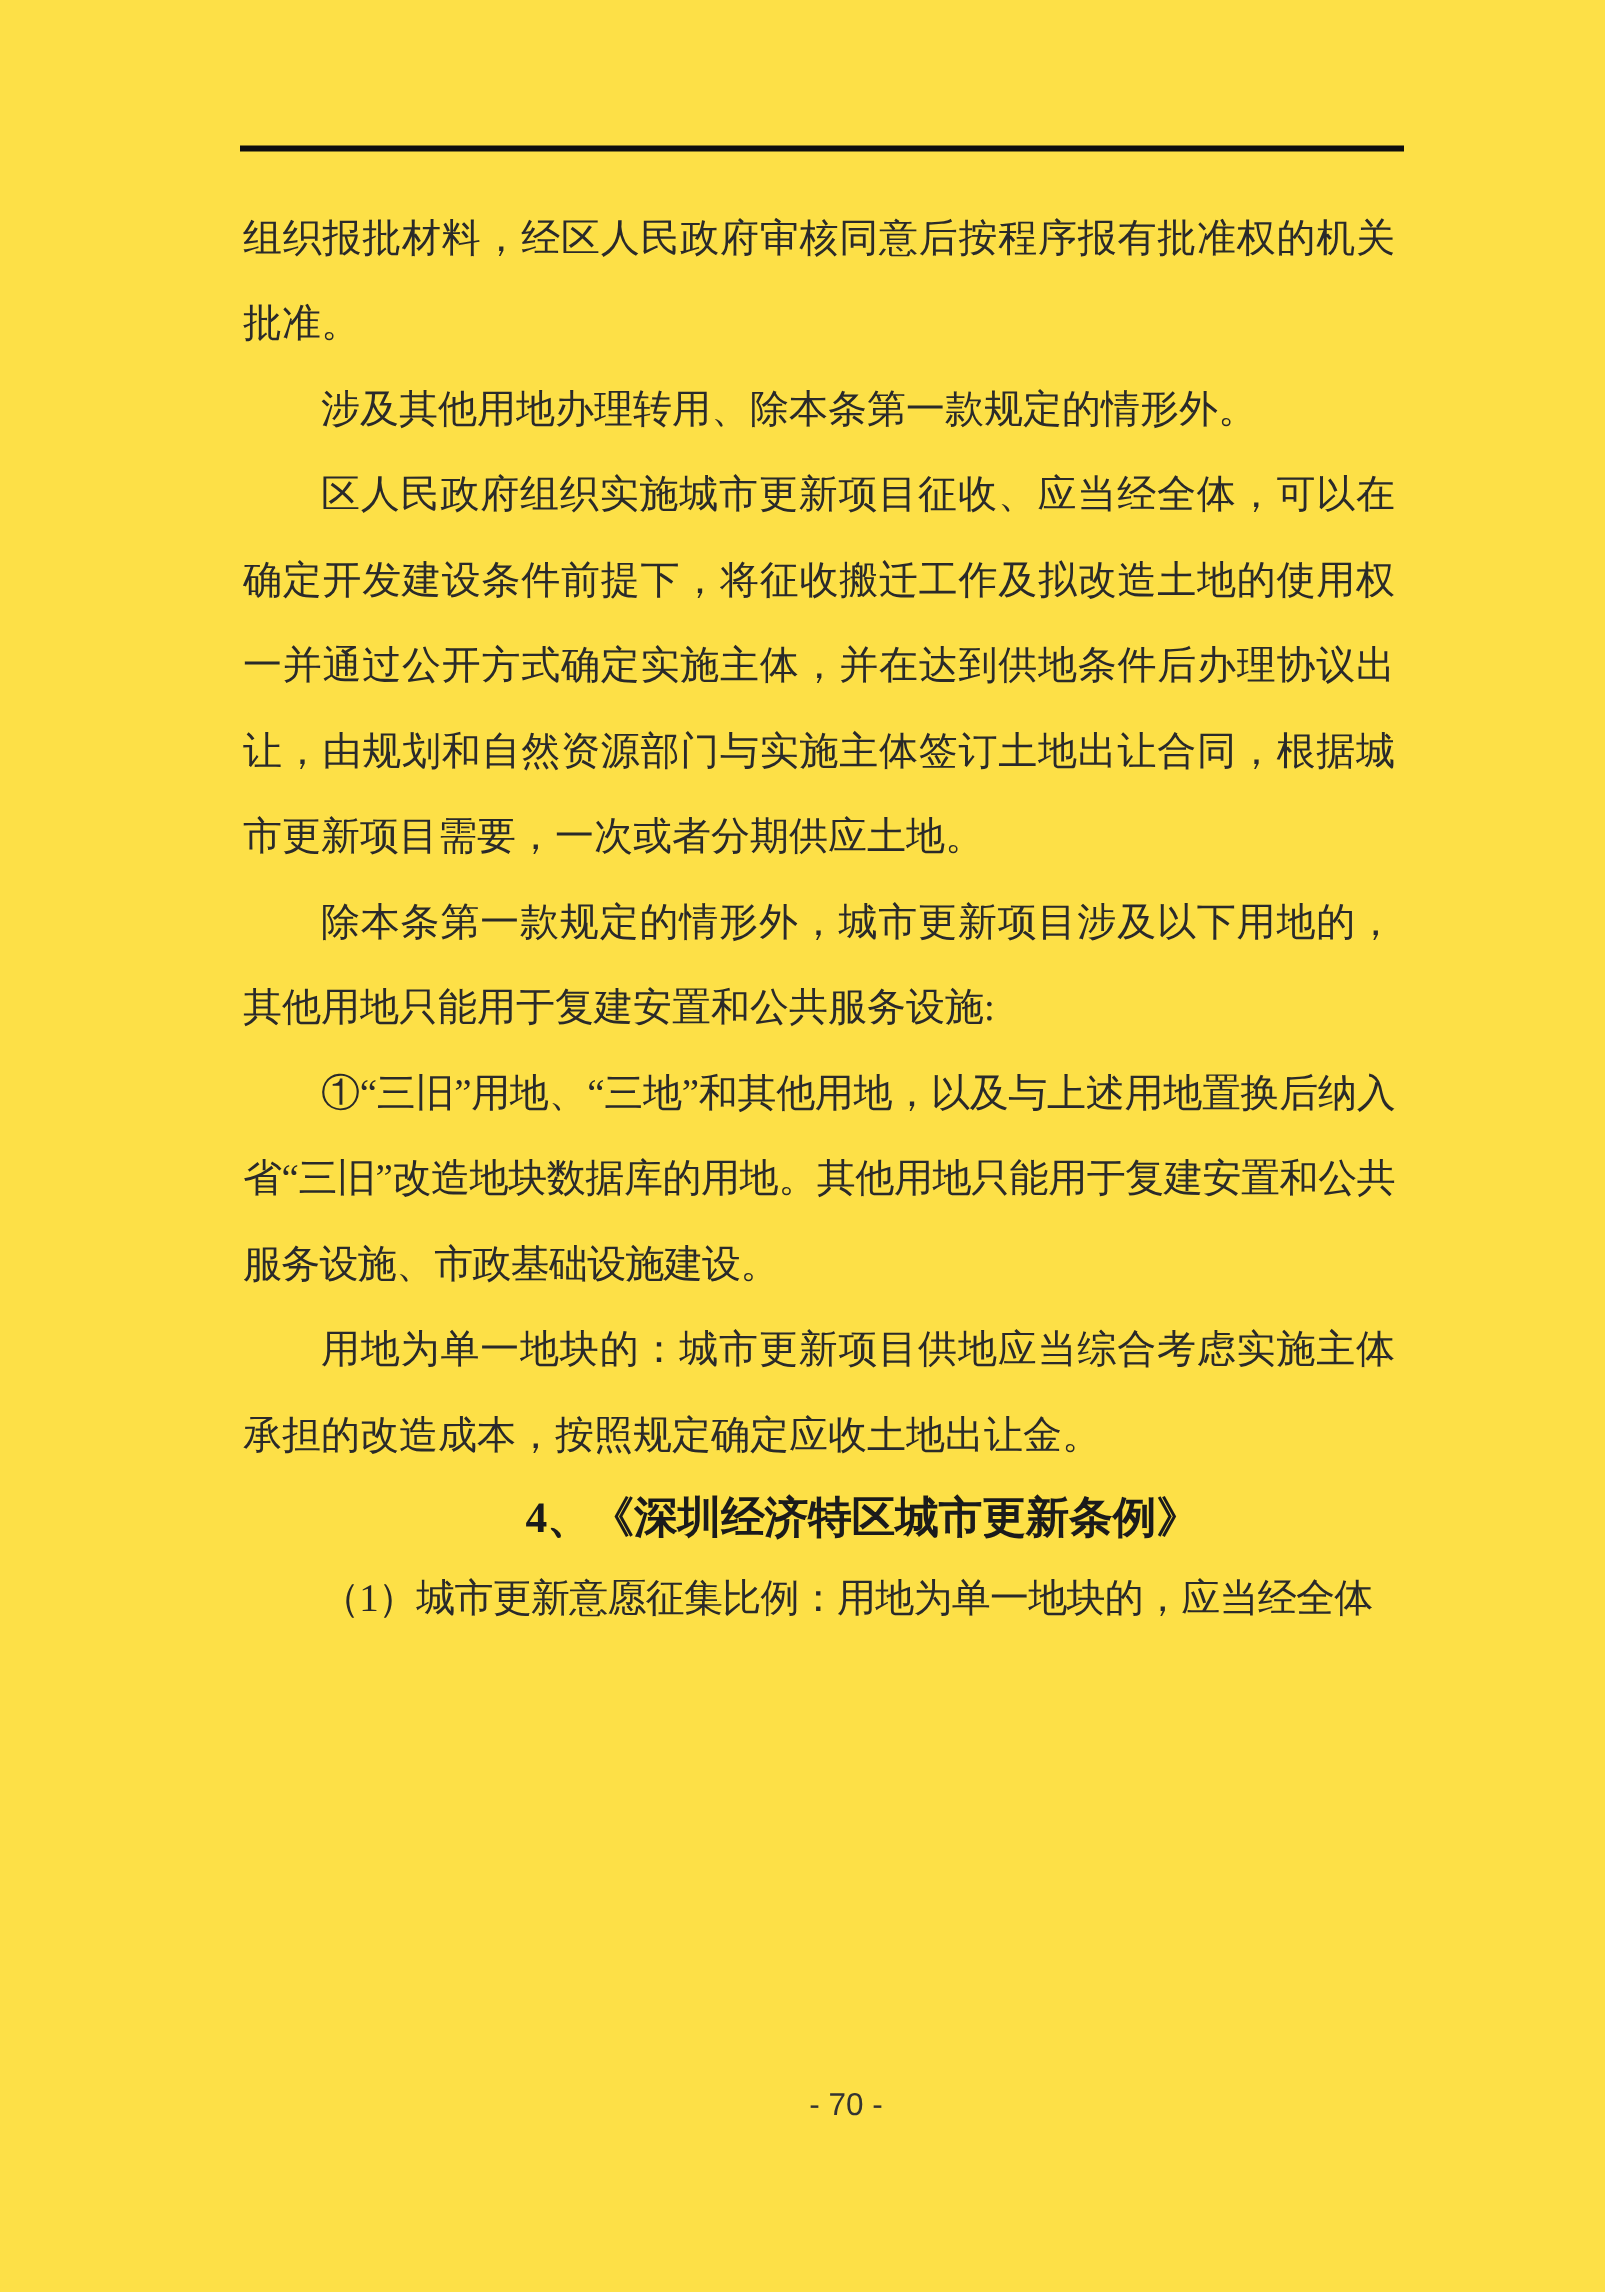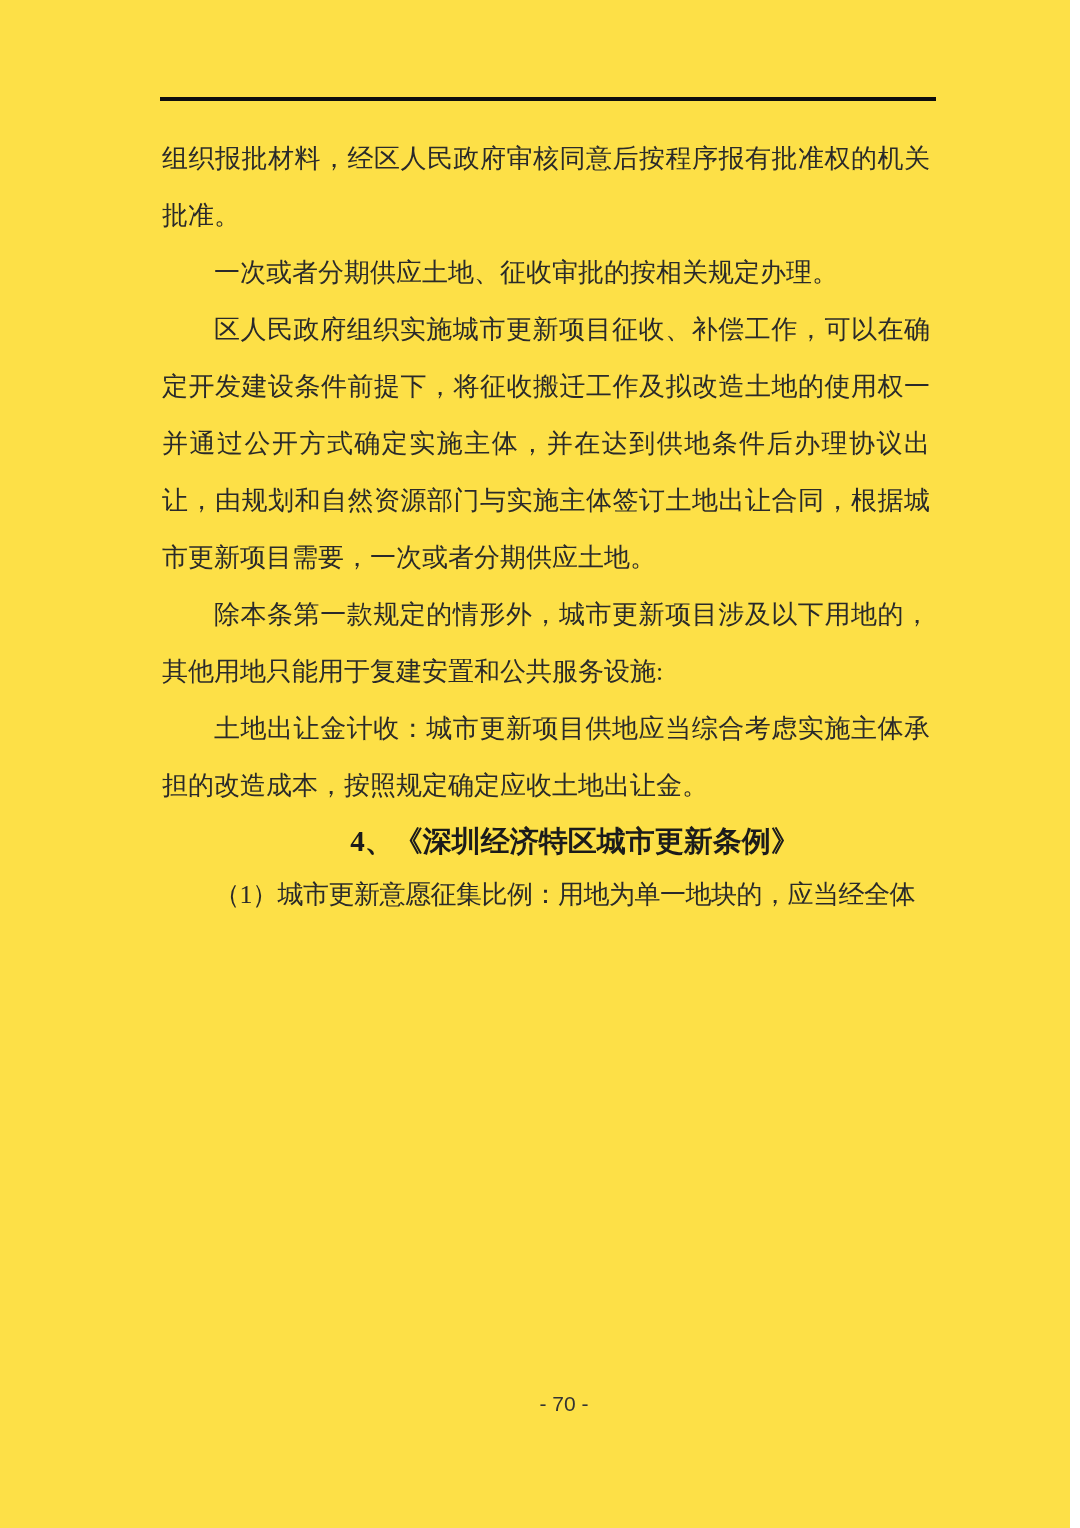--- a/index.html
+++ b/index.html
@@ -67,23 +67,24 @@
 </style>
 </head>
 <body>
 
 <div class="page">
 
   <div class="header-rule"></div>
 
   <div class="content">
     <p>组织报批材料，经区人民政府审核同意后按程序报有批准权的机关批准。</p>
-    <p class="indent">一次或者分期供应土地、征收审批的按相关规定办理。</p>
-    <p class="indent">区人民政府组织实施城市更新项目征收、补偿工作，可以在确定开发建设条件前提下，将征收搬迁工作及拟改造土地的使用权一并通过公开方式确定实施主体，并在达到供地条件后办理协议出让，由规划和自然资源部门与实施主体签订土地出让合同，根据城市更新项目需要，一次或者分期供应土地。</p>
+    <p class="indent">涉及其他用地办理转用、除本条第一款规定的情形外。</p>
+    <p class="indent">区人民政府组织实施城市更新项目征收、应当经全体，可以在确定开发建设条件前提下，将征收搬迁工作及拟改造土地的使用权一并通过公开方式确定实施主体，并在达到供地条件后办理协议出让，由规划和自然资源部门与实施主体签订土地出让合同，根据城市更新项目需要，一次或者分期供应土地。</p>
     <p class="indent">除本条第一款规定的情形外，城市更新项目涉及以下用地的，其他用地只能用于复建安置和公共服务设施:</p>
-    <p class="indent">土地出让金计收：城市更新项目供地应当综合考虑实施主体承担的改造成本，按照规定确定应收土地出让金。</p>
+    <p class="indent tight">①“三旧”用地、“三地”和其他用地，以及与上述用地置换后纳入省“三旧”改造地块数据库的用地。其他用地只能用于复建安置和公共服务设施、市政基础设施建设。</p>
+    <p class="indent">用地为单一地块的：城市更新项目供地应当综合考虑实施主体承担的改造成本，按照规定确定应收土地出让金。</p>
     <h2 class="section-heading">4、《深圳经济特区城市更新条例》</h2>
     <p class="indent tight">（1）城市更新意愿征集比例：用地为单一地块的，应当经全体</p>
   </div>
 
   <div class="page-footer">- 70 -</div>
 
 </div>
 
 </body></html>

